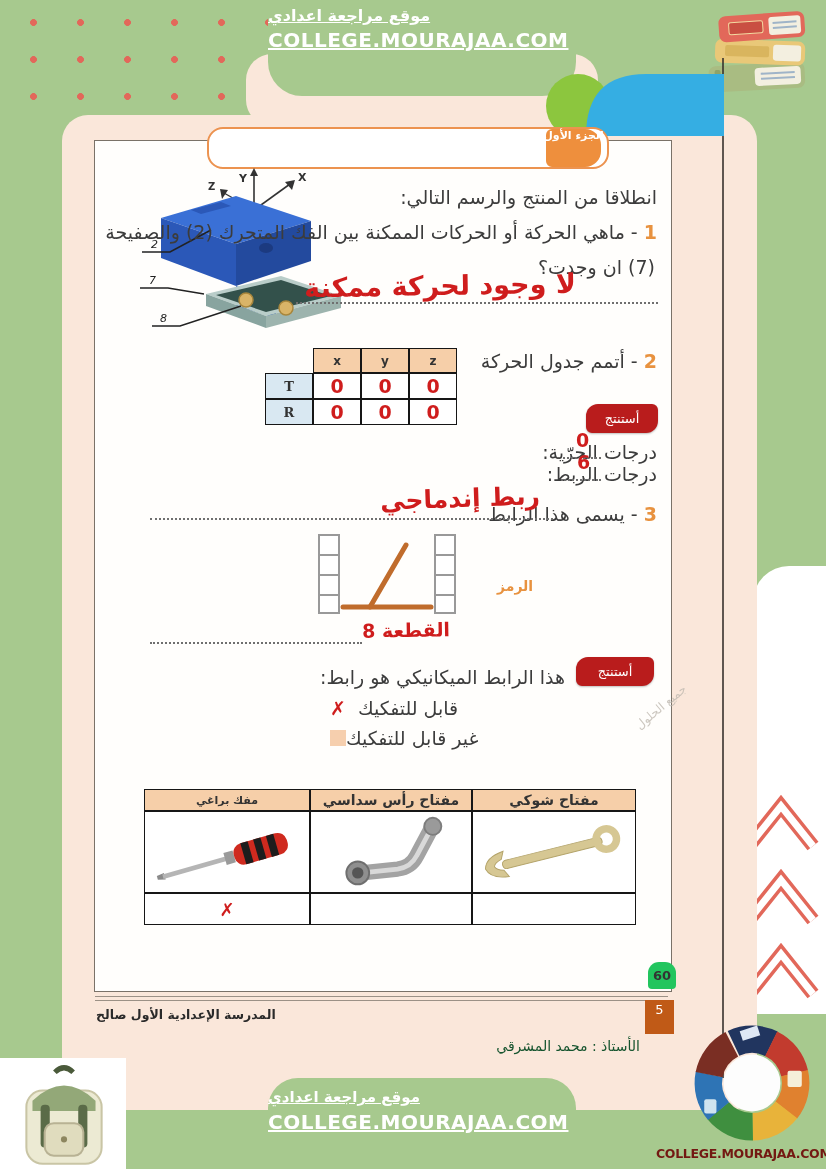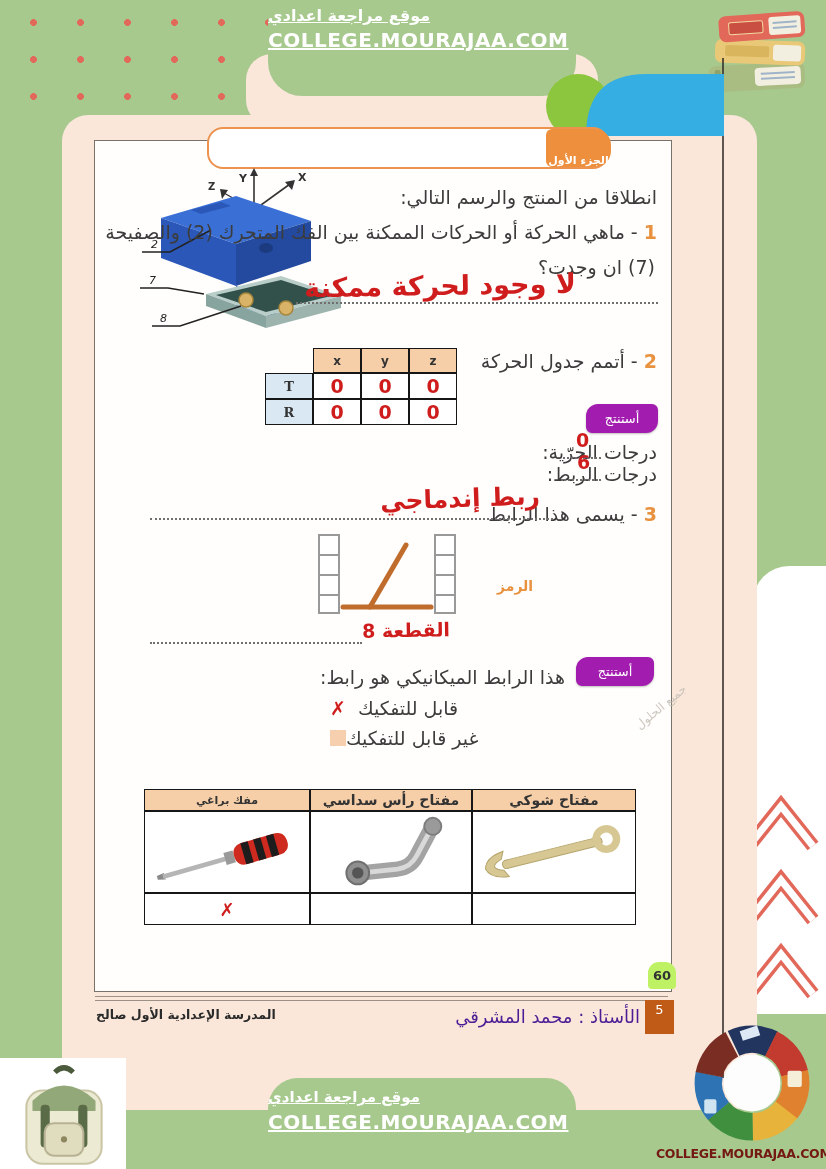--- a/index.html
+++ b/index.html
@@ -10,21 +10,21 @@
   .txt{font-size:19px;color:#3c3c3c;white-space:nowrap}
   .qn{color:#e8923f;font-weight:700}
   .ink{color:#cf1d1d;font-weight:700}
   .dot{border-bottom:2.4px dotted #6f6f6f;height:2px}
   .hdrW{color:#fff;font-weight:700;text-decoration:underline;white-space:nowrap}
   .cell{display:flex;align-items:center;justify-content:center;border:1.5px solid #161616;
         background:#fff;box-sizing:border-box}
   .hcell{background:#f6cfa9;font-weight:700;font-size:12px;color:#333}
   .lcell{background:#d9e8f2;font-weight:700;font-size:13px;color:#333;font-family:"DejaVu Serif",serif}
   .vcell{font-size:19px}
-  .btn{background:#a21caf;color:#fff;border-radius:12px 6px 12px 6px;display:flex;align-items:center;
+  .btn{background:#b91c1c;color:#fff;border-radius:12px 6px 12px 6px;display:flex;align-items:center;
        justify-content:center;font-size:13px;box-shadow:0 1px 2px rgba(0,0,0,.25)}
   .dots-pat{background-image:radial-gradient(circle,#e2685a 3.1px,rgba(0,0,0,0) 3.7px);
             background-size:47px 37px;background-position:10px 4px}
   .grid{display:grid}
 </style>
 </head>
 <body>
 
 <div id="app">
 
@@ -75,21 +75,21 @@
   <div class="abs" style="left:722px;top:58px;width:2px;height:1020px;background:rgba(55,50,45,.8)"></div>
 
   <div class="abs" style="left:94px;top:140px;width:576px;height:850px;background:#fffefc;border:1px solid #7a7268"></div>
 
   <svg class="abs" style="left:538px;top:62px" width="186" height="74" viewBox="0 0 186 74">
     <circle cx="40" cy="44" r="32" fill="#8cc63e"></circle>
     <path d="M48,74 Q48,12 108,12 L186,12 L186,74 Z" fill="#35aee3"></path>
   </svg>
 
   <div class="abs" style="left:207px;top:127px;width:402px;height:42px;background:#fff;border:2.5px solid #ec9350;border-radius:16px;box-sizing:border-box"></div>
-  <div class="abs" style="left:546px;top:129px;width:65px;height:38px;background:#ee8f3d;border-radius:6px 16px 16px 6px;display:flex;align-items:flex-end;justify-content:center">
+  <div class="abs" style="left:546px;top:129px;width:55px;height:38px;background:#ee8f3d;border-radius:6px 16px 16px 6px;display:flex;align-items:flex-start;justify-content:center">
     <span class="rtl" style="color:#fff;font-weight:700;font-size:11px;white-space:nowrap">الجزء الأول</span>
   </div>
 
   <svg class="abs" style="left:136px;top:166px" width="218" height="182" viewBox="0 0 218 182">
 
     <line x1="118" y1="44" x2="118" y2="8" stroke="#333" stroke-width="1.6"></line>
     <polygon points="114,10 122,10 118,2" fill="#333"></polygon>
     <text x="103" y="16" font-size="11" font-weight="bold" fill="#333">Y</text>
     <line x1="118" y1="44" x2="154" y2="18" stroke="#333" stroke-width="1.6"></line>
     <polygon points="149,16 156,24 159,14" fill="#333"></polygon>
@@ -222,25 +222,25 @@
         </g>
       </svg>
     </div>
     <div class="cell ink" style="font-size:18px">✗</div>
     <div class="cell"></div>
     <div class="cell"></div>
   </div>
 
   <div class="abs rtl" style="left:630px;top:700px;color:#bfb9b0;font-size:12px;transform:rotate(-40deg);opacity:.8">جميع الحلول</div>
 
-  <div class="abs" style="left:648px;top:962px;width:28px;height:27px;background:#bef264;border-radius:11px 11px 4px 4px;display:flex;align-items:center;justify-content:center;font-size:13px;font-weight:700;color:#333">60</div>
+  <div class="abs" style="left:648px;top:962px;width:28px;height:27px;background:#22c55e;border-radius:11px 11px 4px 4px;display:flex;align-items:center;justify-content:center;font-size:13px;font-weight:700;color:#333">60</div>
 
   <div class="abs" style="left:95px;top:996px;width:573px;height:3px;border-top:1.5px solid #9b9186;border-bottom:1.5px solid #9b9186"></div>
   <div class="abs" style="left:645px;top:1000px;width:29px;height:34px;background:#c05a17;color:#fff;font-size:13px;display:flex;justify-content:center;padding-top:2px;box-sizing:border-box">5</div>
-  <div class="abs rtl" style="right:186px;top:1006px;font-size:18px;color:#4c1d95;letter-spacing:.5px;white-space:nowrap">الأستاذ : محمد المشرقي</div>
+  <div class="abs rtl" style="right:186px;top:1038px;font-size:14px;color:#14532d;letter-spacing:.5px;white-space:nowrap">الأستاذ : محمد المشرقي</div>
   <div class="abs rtl" style="left:96px;top:1007px;font-size:12.5px;font-weight:700;color:#2a2a2a;white-space:nowrap">المدرسة الإعدادية الأول صالح</div>
 
   <div class="abs" style="left:0;top:1058px;width:126px;height:111px;background:#fff"></div>
   <svg class="abs" style="left:4px;top:1060px" width="120" height="109" viewBox="0 0 118 107">
     <path d="M50,12 Q59,3 68,12" stroke="#4a5a3a" stroke-width="5" fill="none"></path>
     <rect x="22" y="30" width="74" height="72" rx="16" fill="#ecead3" stroke="#c9c5a5" stroke-width="2"></rect>
     <path d="M28,40 Q59,10 90,40 L90,50 L28,50 Z" fill="#93a878"></path>
     <rect x="36" y="44" width="9" height="42" rx="4" fill="#5a6b48"></rect>
     <rect x="73" y="44" width="9" height="42" rx="4" fill="#5a6b48"></rect>
     <rect x="40" y="62" width="38" height="32" rx="9" fill="#e0dcbe" stroke="#b8b294" stroke-width="2"></rect>

